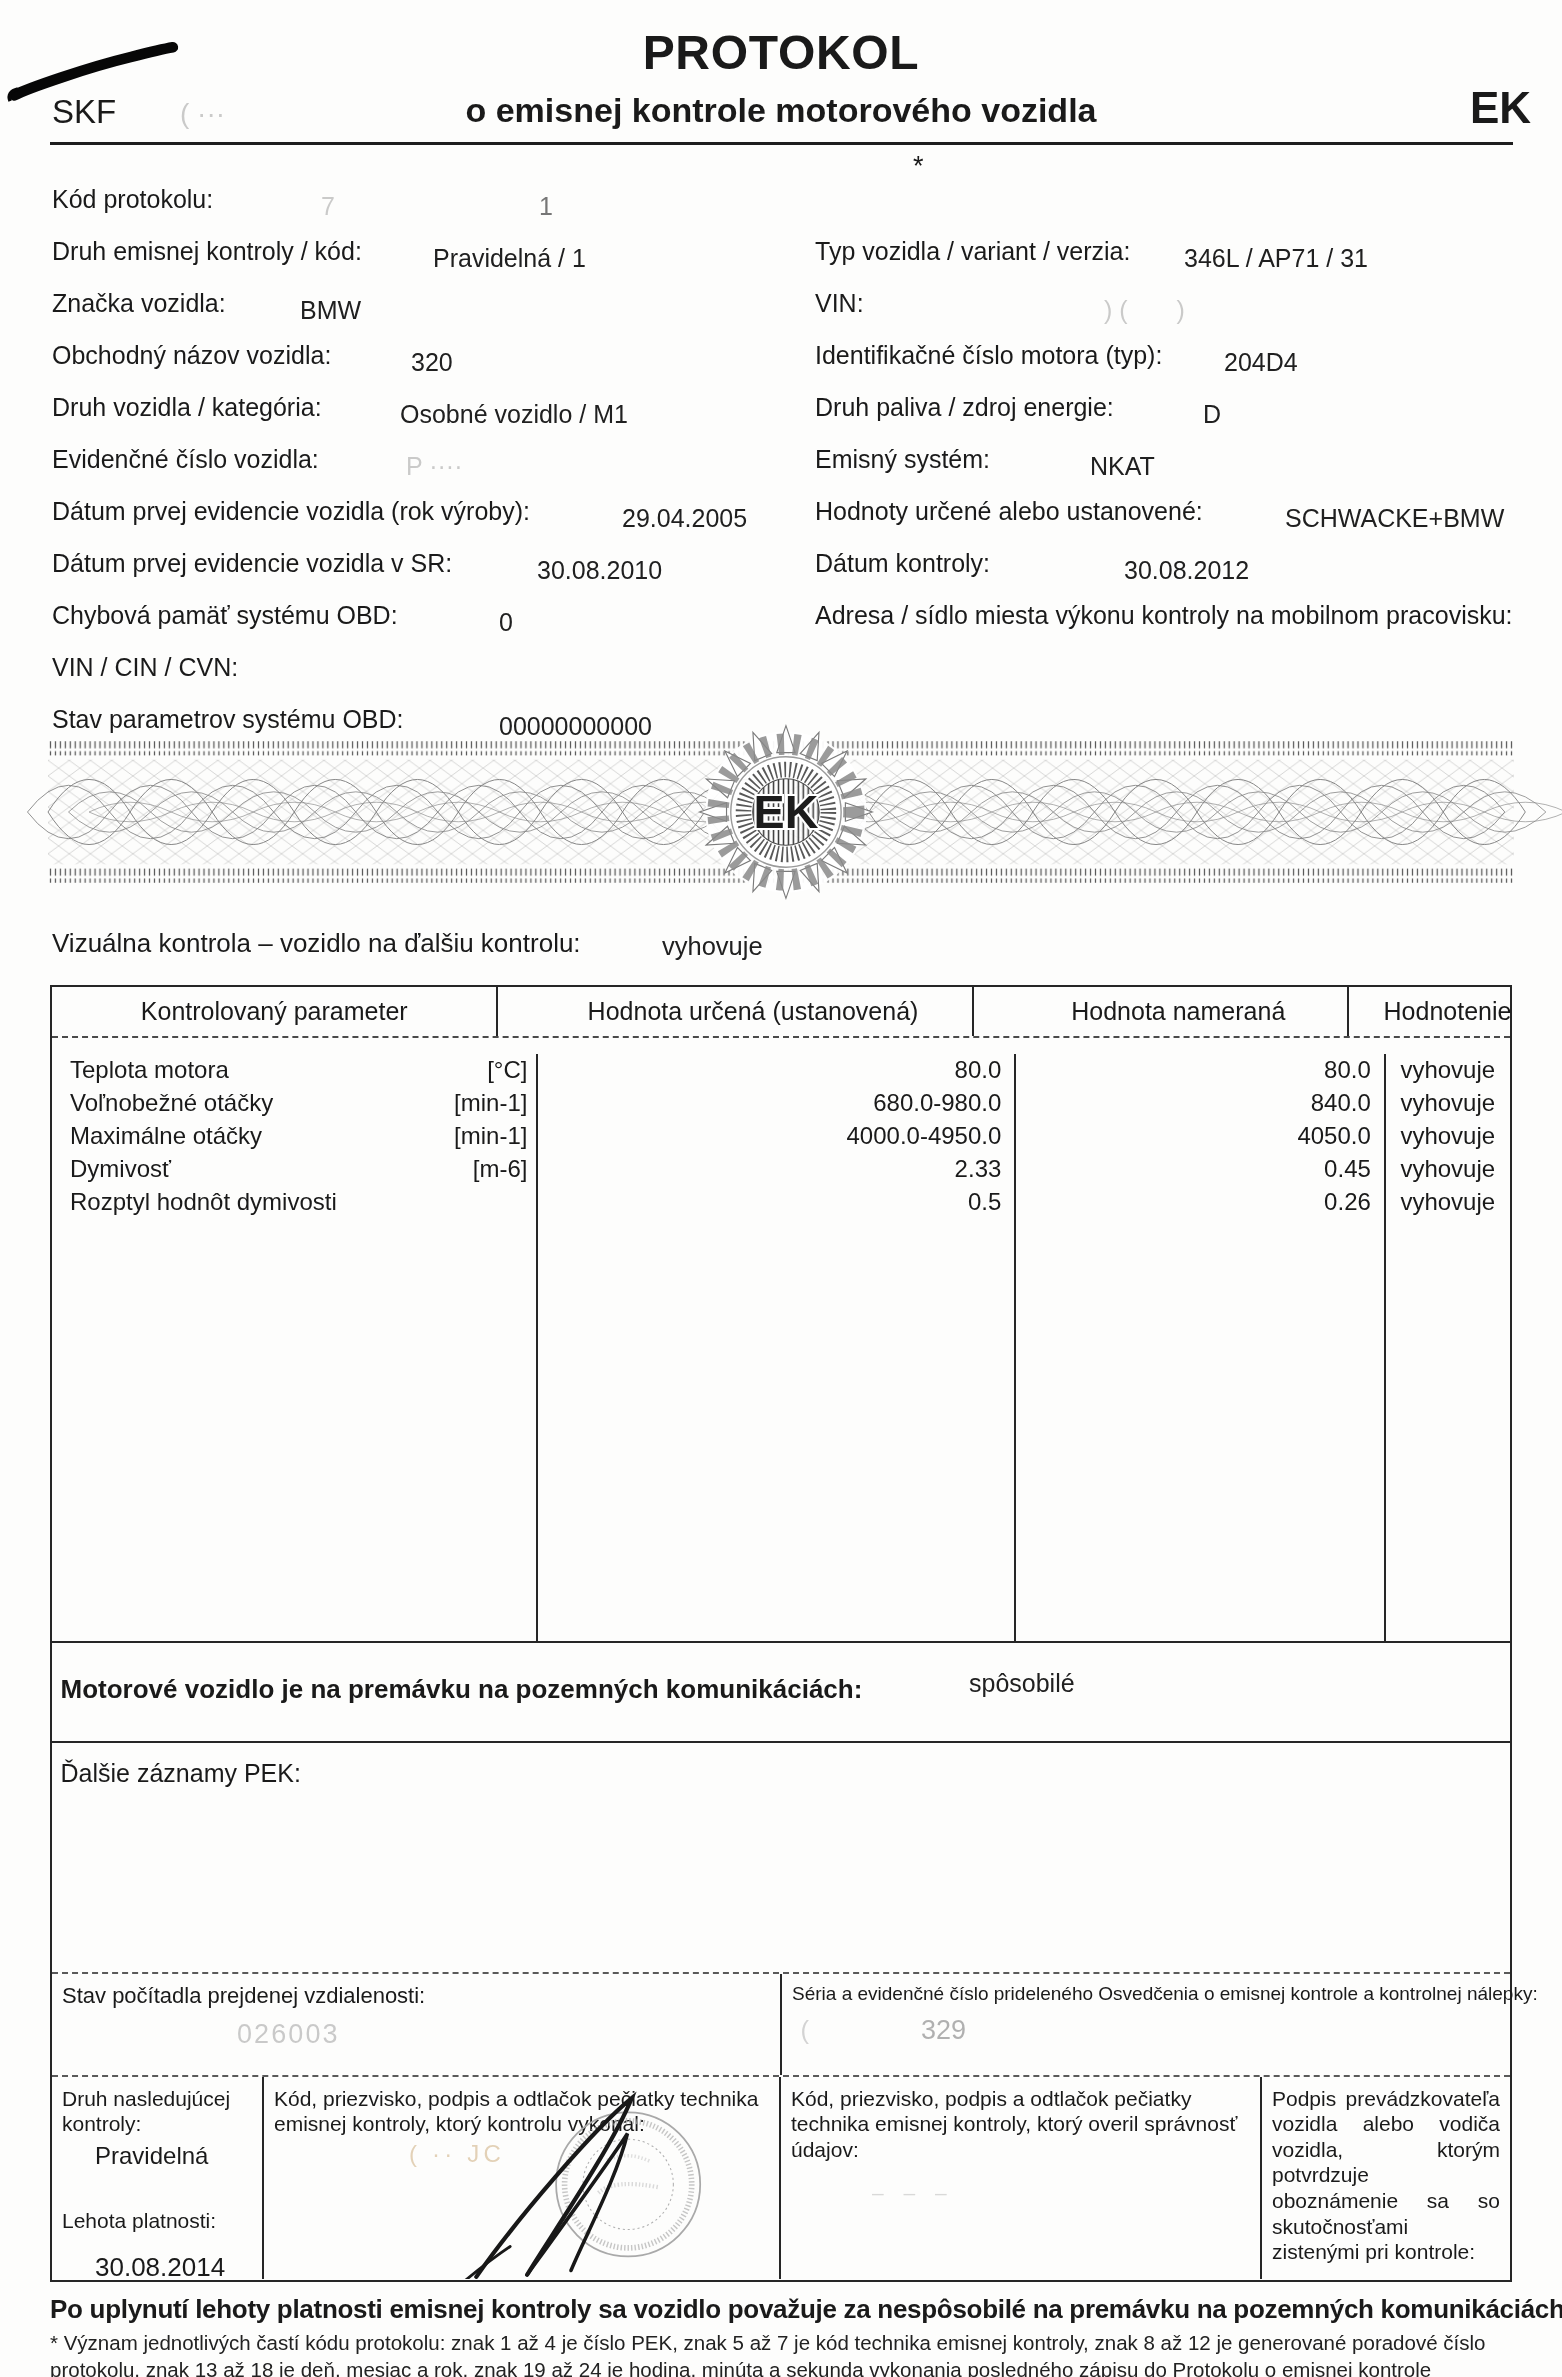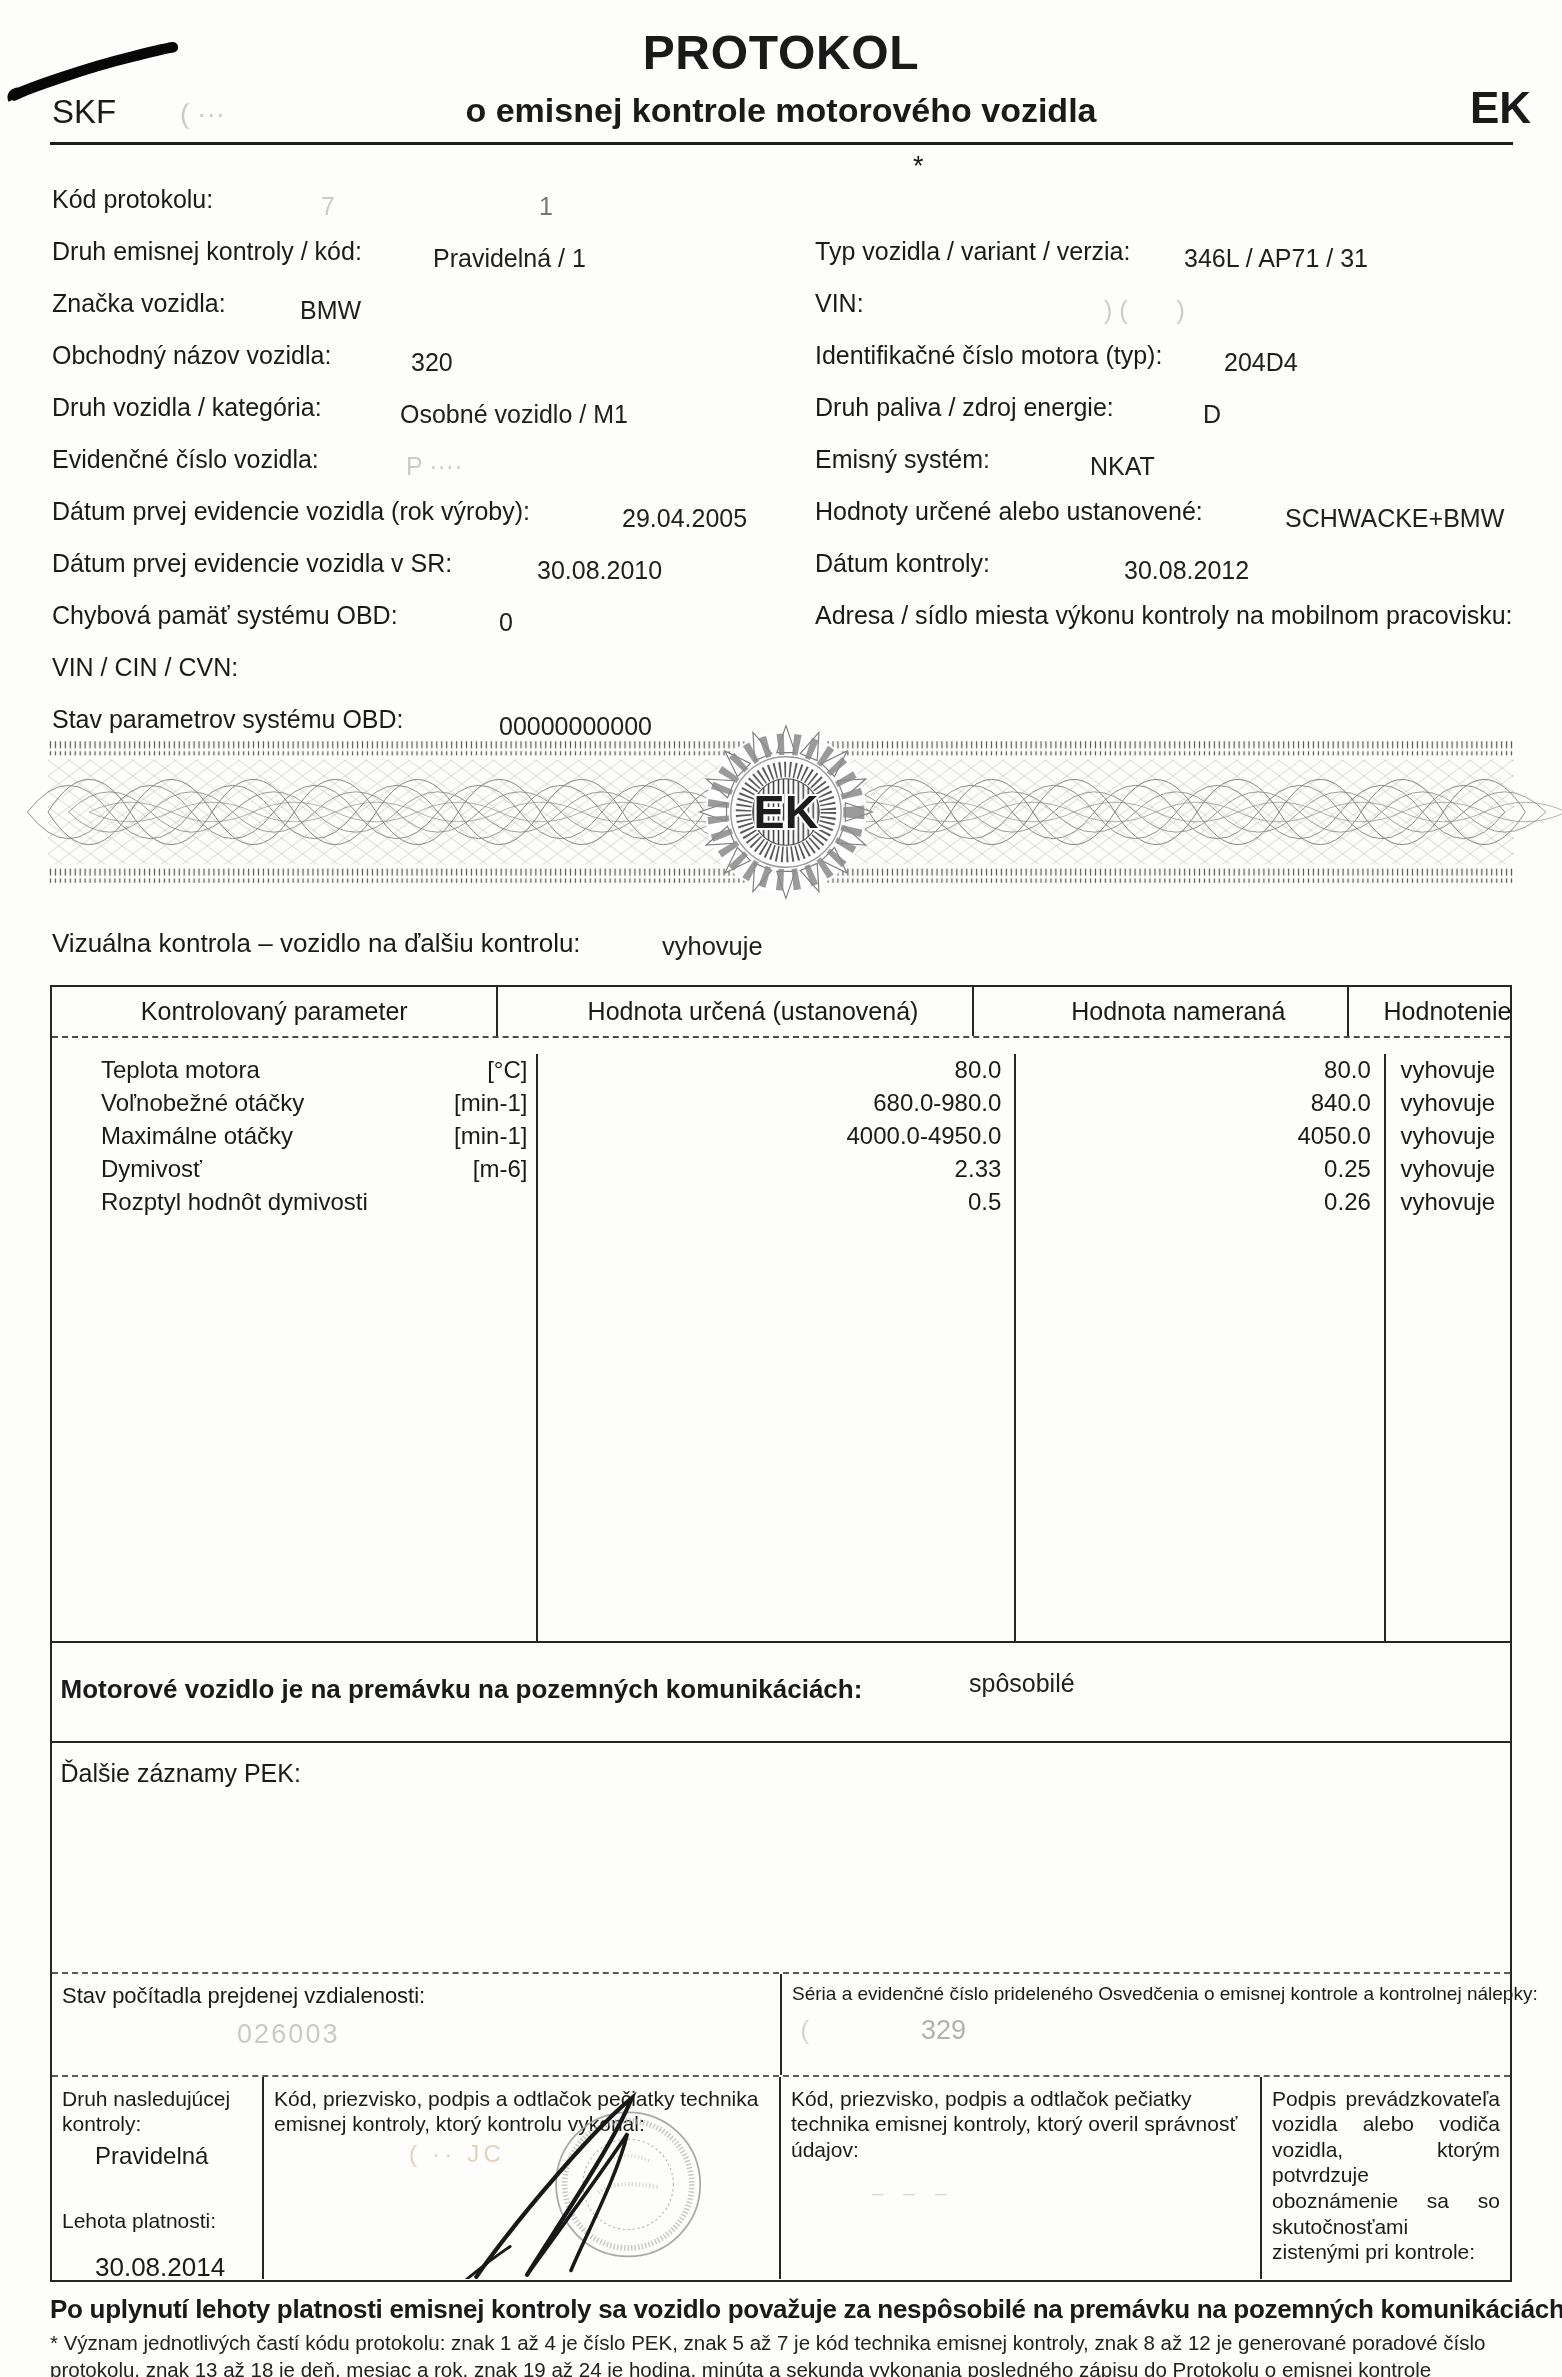--- a/index.html
+++ b/index.html
@@ -35,21 +35,21 @@
   .thead{display:flex;height:51px;border-bottom:2.1px dashed #4a4a4a;box-sizing:border-box;gap:36px;}
   .thead .hc{display:flex;align-items:center;justify-content:center;font-size:25px;box-sizing:border-box;}
   .c1{width:488px;border-right:2.1px solid #262626;}
   .c2{width:480px;border-right:2.1px solid #262626;}
   .c3{width:371px;border-right:2.1px solid #262626;}
   .c4{width:125px;}
   .tbody{height:603px;display:flex;flex-direction:column;box-sizing:border-box;}
   .trow{display:flex;height:33px;font-size:24px;box-sizing:border-box;}
   .trow:first-child{padding-top:0;margin-top:15.6px;}
   .trow .cc{display:flex;align-items:center;box-sizing:border-box;}
-  .pname{padding-left:49px;}
+  .pname{padding-left:18px;}
   .punit{margin-left:auto;padding-right:8.5px;}
   .numcell{justify-content:flex-end;padding-right:12.7px;}
   .vercell{justify-content:center;}
   .tfill{flex:1;display:flex;}
   .tfill div{height:100%;box-sizing:border-box;}
   .motor{height:100px;border-top:2.8px solid #262626;box-sizing:border-box;position:relative;}
   .motor .lbl{position:absolute;left:8.5px;top:31px;font-size:26px;font-weight:bold;}
   .motor .val{left:917px;top:25.5px;font-size:25px;}
   .dalsie{height:231px;border-top:2.1px solid #262626;box-sizing:border-box;position:relative;}
   .dalsie .lbl{position:absolute;left:8.5px;top:15.6px;font-size:25px;}
@@ -274,21 +274,21 @@
         <div class="cc c2 numcell">4000.0-4950.0</div>
         <div class="cc c3 numcell">4050.0</div>
         <div class="cc c4 vercell">vyhovuje</div>
       </div>
       <div class="trow">
         <div class="cc c1">
             <span class="pname">Dymivosť</span>
             <span class="punit">[m-6]</span>
           </div>
         <div class="cc c2 numcell">2.33</div>
-        <div class="cc c3 numcell">0.25</div>
+        <div class="cc c3 numcell">0.45</div>
         <div class="cc c4 vercell">vyhovuje</div>
       </div>
       <div class="trow">
         <div class="cc c1">
             <span class="pname">Rozptyl hodnôt dymivosti</span>
             <span class="punit"></span>
           </div>
         <div class="cc c2 numcell">0.5</div>
         <div class="cc c3 numcell">0.26</div>
         <div class="cc c4 vercell">vyhovuje</div>

